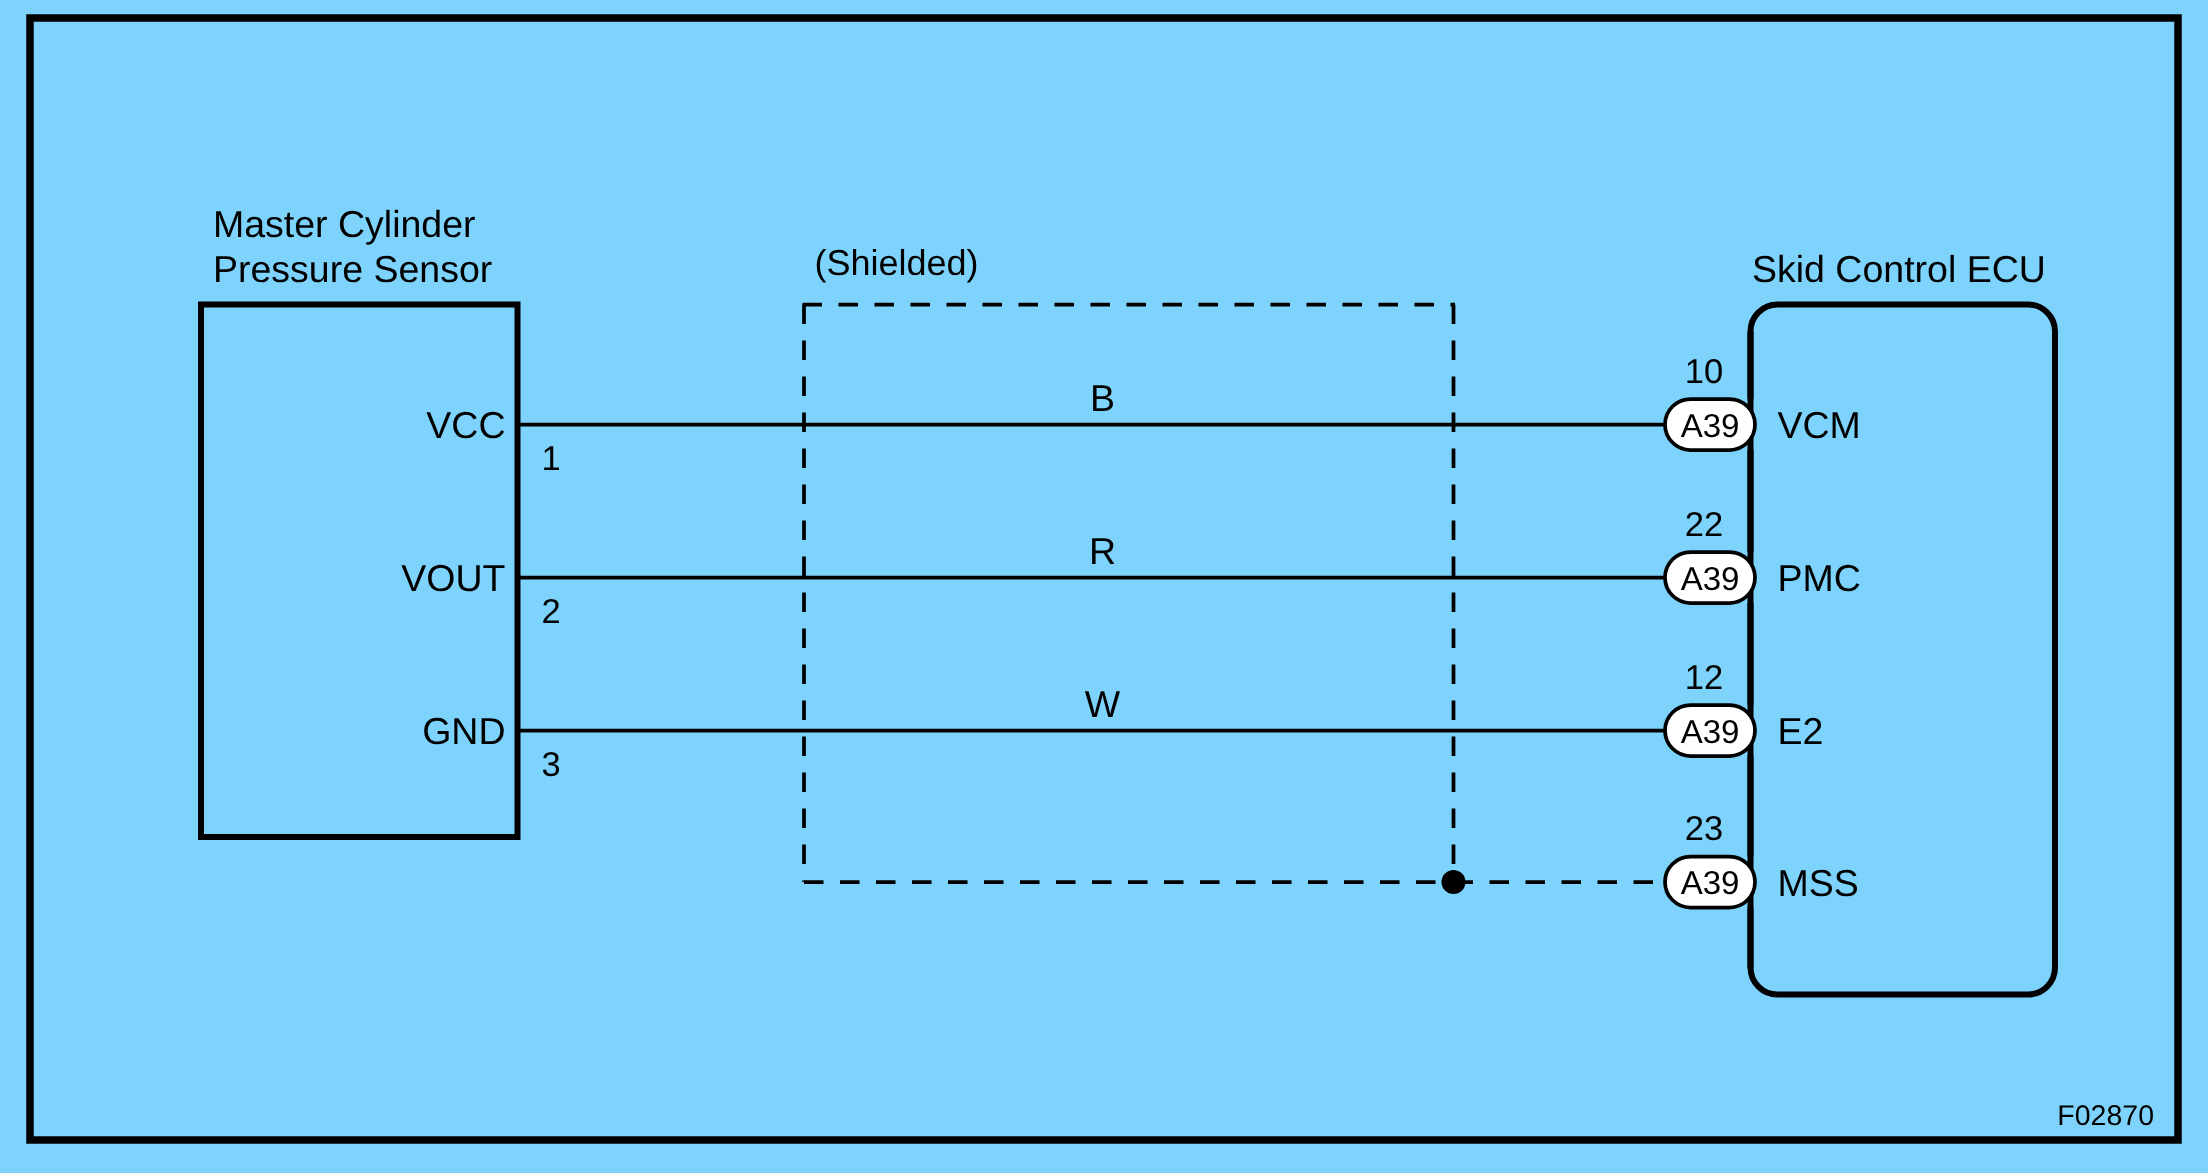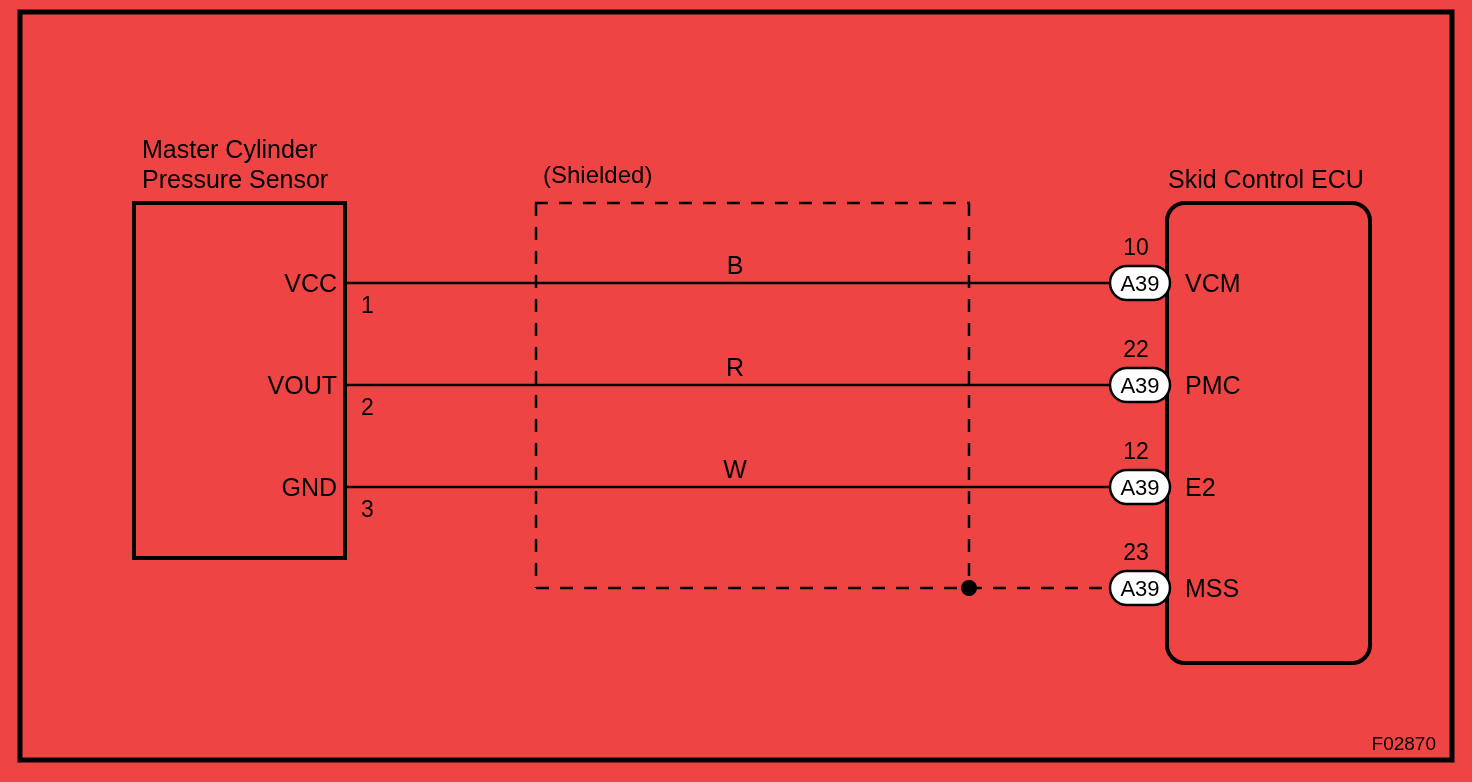--- a/index.html
+++ b/index.html
@@ -7,21 +7,21 @@
     padding: 0;
     background: #ffffff;
   }
   body {
     font-family: "Liberation Sans", sans-serif;
   }
   #stage {
     position: relative;
     width: 1472px;
     height: 782px;
-    background: #ef4444;
+    background: #7dd3fc;
     overflow: hidden;
   }
   #diagram-svg {
     position: absolute;
     left: 0;
     top: 0;
     width: 1472px;
     height: 782px;
   }
   .lbl {

